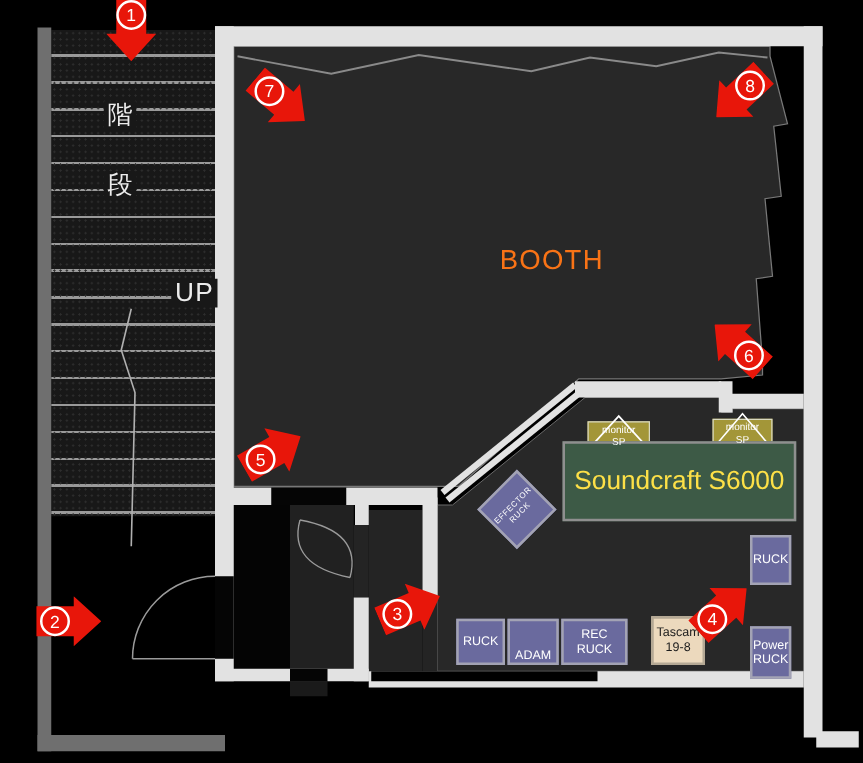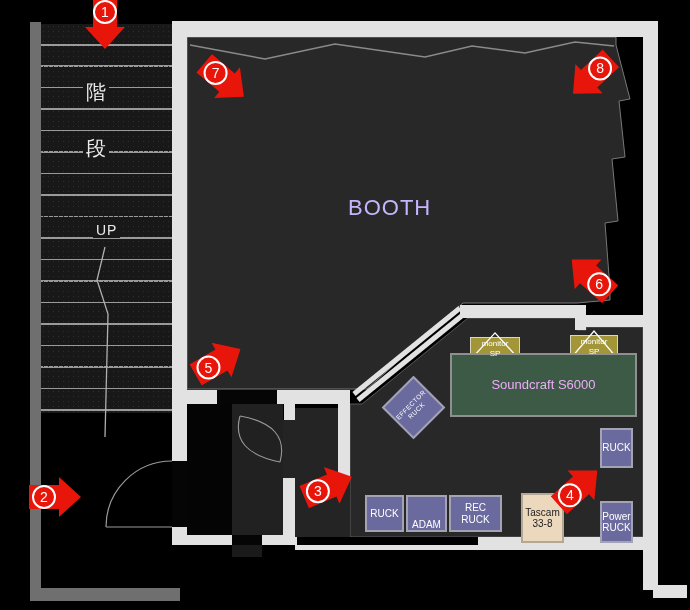--- a/index.html
+++ b/index.html
@@ -12,41 +12,41 @@
   .steps{
     position:absolute;left:41px;top:24px;width:131px;height:389px;
     background-color:#181818;
     background-image:
       radial-gradient(circle,#2d2d2d 0.8px, transparent 1px),
       repeating-linear-gradient(to bottom, transparent 0 19.5px, #9a9a9a 19.5px 21.5px);
     background-size:5px 5px, auto;
   }
   .stair-label{position:absolute;color:#ececec;background:#181818;padding:0 3px;line-height:1.1;}
   .kanji{font-size:20px;}
-  .up{font-size:14px;letter-spacing:1px;}
-  
-  .room-title{position:absolute;color:#c4b5fd;text-align:left;}
+  .up{font-size:21px;letter-spacing:1px;margin-left:44px;}
+  
+  .room-title{position:absolute;color:#f97316;text-align:right;}
   #booth-title{left:348px;top:195px;width:135px;font-size:22px;letter-spacing:1px;}
   #control-title{left:398px;top:441px;width:180px;font-size:17px;letter-spacing:1px;}
   
   .equip{
     position:absolute;display:flex;flex-direction:column;align-items:center;justify-content:center;
     box-sizing:border-box;color:#fff;text-align:center;line-height:1.15;
   }
   .rack{background:#6a6a9e;border:2px solid #a3a3b4;font-size:10px;}
   #eq-ruck-floor{left:365px;top:495px;width:39px;height:37px;}
   #eq-adam{left:406px;top:495px;width:41px;height:37px;justify-content:flex-end;}
   #eq-rec-ruck{left:449px;top:495px;width:53px;height:37px;}
   #eq-ruck-side{left:600px;top:428px;width:33px;height:40px;}
   #eq-power-ruck{left:600px;top:501px;width:33px;height:42px;}
-  #eq-tascam{left:521px;top:493px;width:43px;height:50px;background:#ecd9bd;border:2px solid #b4a894;color:#1c1c1c;font-size:10px;align-items:center;}
+  #eq-tascam{left:521px;top:493px;width:43px;height:39px;background:#ecd9bd;border:2px solid #b4a894;color:#1c1c1c;font-size:10px;align-items:center;}
   #eq-effector{left:391px;top:385px;width:45px;height:45px;transform:rotate(-45deg);font-size:6.5px;letter-spacing:0.5px;}
   #eq-console{
     left:450px;top:353px;width:187px;height:64px;background:#3d5a46;border:2px solid #8f8f8f;
-    color:#f0abfc;font-size:13px;
+    color:#fde047;font-size:21px;
   }
   .monitor{
     background:#a39638;border:1px solid #d8d8c0;font-size:8px;line-height:1.2;color:#fff;
   }
   #eq-monitor1{left:470px;top:337px;width:50px;height:23px;}
   #eq-monitor2{left:570px;top:335px;width:48px;height:24px;}
   .monitor .tri{position:absolute;left:0;top:-7px;width:100%;height:calc(100% + 7px);overflow:visible;}
   .monitor span{position:relative;z-index:2;}
   
   .marker-arrow{position:absolute;width:52px;height:40px;transform:rotate(var(--r));}
@@ -157,21 +157,21 @@
   </div>
   <div class="equip rack" id="eq-adam">
     <span>ADAM</span>
   </div>
   <div class="equip rack" id="eq-rec-ruck">
     <span>REC</span>
     <span>RUCK</span>
   </div>
   <div class="equip" id="eq-tascam">
     <span>Tascam</span>
-    <span>33-8</span>
+    <span>19-8</span>
   </div>
 
   <div class="marker-arrow" id="arrow1">
     <svg width="52" height="40" viewBox="0 0 52 40">
       <polygon points="0,8 30,8 30,0 52,20 30,40 30,32 0,32" fill="#e8160a"></polygon>
       </svg>
     <span class="num">1</span>
   </div>
   <div class="marker-arrow" id="arrow2">
     <svg width="52" height="40" viewBox="0 0 52 40">

